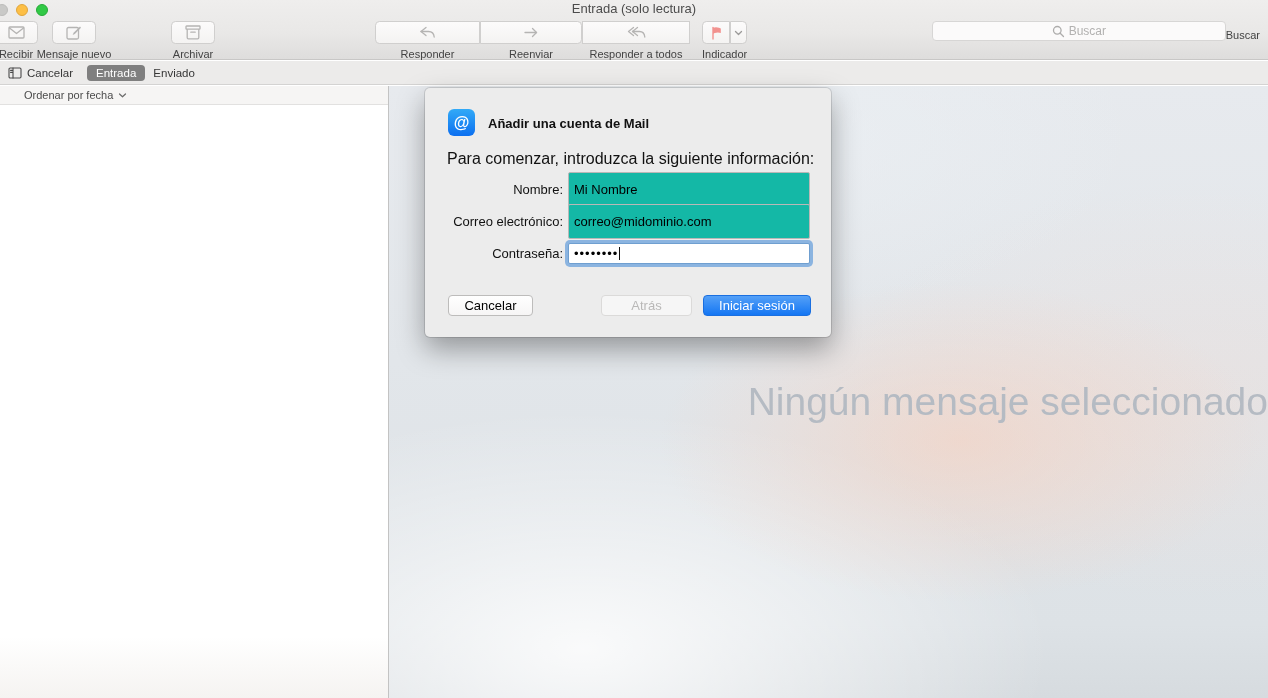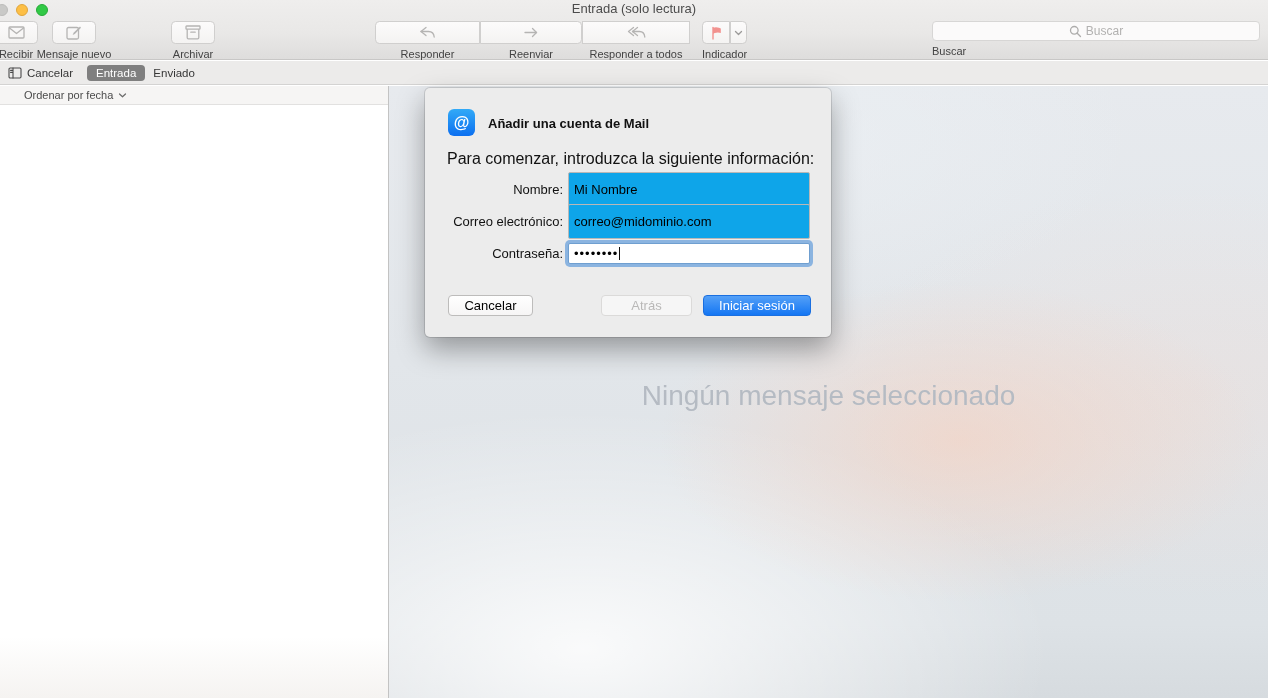--- a/index.html
+++ b/index.html
@@ -34,21 +34,21 @@
   }
   .tcol .tbtn { width:100%; }
   .tbtn.seg { border-radius:0; }
   .tcol + .tcol .tbtn { margin-left:-1px; }
   .tbtn.seg.first { border-radius:4.5px 0 0 4.5px; }
   .tbtn.seg.last  { border-radius:0 4.5px 4.5px 0; }
   .tlabel { margin-top:4px; font-size:11px; color:#434343; white-space:nowrap; }
   .icon-stroke { stroke:#b5b4b3; fill:none; stroke-width:1.3;
     stroke-linecap:round; stroke-linejoin:round; }
 
-  .search-wrap { left:932px; width:328px; display:flex; flex-direction:column; align-items:flex-start; }
+  .search-wrap { left:932px; width:328px; display:flex; align-items:flex-end; }
   .search {
     width:328px; height:20px; border:1px solid #d7d6d5; border-radius:4px;
     background:#fbfafa; display:flex; align-items:center; justify-content:center; gap:4px;
   }
   .search-ph { font-size:12px; color:#b2b1b0; }
 
   
   .favbar {
     position:absolute; top:61px; left:0; width:1268px; height:24px;
     background:#ecebea; border-bottom:1px solid #d4d3d2;
@@ -67,41 +67,41 @@
     display:flex; align-items:center; gap:5px; padding-left:24px;
     font-size:11px; color:#4b4b4b; }
   .main-pane { flex:1; position:relative;
     background:
       radial-gradient(ellipse 430px 230px at 65% 58%, rgba(248,206,186,0.55), rgba(248,206,186,0) 70%),
       radial-gradient(ellipse 520px 300px at 92% 50%, rgba(243,217,207,0.30), rgba(243,217,207,0) 70%),
       radial-gradient(ellipse 650px 330px at 22% 92%, rgba(255,255,255,0.85), rgba(255,255,255,0) 72%),
       radial-gradient(ellipse 500px 250px at 45% 8%, rgba(236,241,245,0.6), rgba(236,241,245,0) 70%),
       linear-gradient(180deg,#e7eaee 0%,#e2e6ea 45%,#dde2e6 88%,#d6dbdf 100%);
   }
-  .empty-msg { position:absolute; top:294px; left:0; right:0; text-align:center;
-    font-size:28px; color:#b5bbc3; }
+  .empty-msg { position:absolute; top:294px; left:0; right:0; text-align:right;
+    font-size:39px; color:#b5bbc3; }
 
   
   .dialog {
     position:absolute; left:425px; top:88px; width:406px; height:249px;
     background:#ececec; border-radius:5px;
     box-shadow:0 0 0 1px rgba(0,0,0,0.12), 0 12px 28px rgba(0,0,0,0.35);
   }
   .dlg-icon { position:absolute; left:23px; top:21px; width:27px; height:27px;
     border-radius:6px; background:linear-gradient(180deg,#32aaf7 0%,#0c6ff0 100%);
     color:#fff; font-size:16px; font-weight:bold; display:flex; align-items:center;
     justify-content:center; }
   .dlg-title { position:absolute; left:63px; top:28px; font-size:13px; font-weight:bold; color:#111; }
   .dlg-sub { position:absolute; left:22px; top:62px; font-size:16px; color:#111; }
   .form { position:absolute; left:0; top:91px; width:100%; }
   .frow { display:flex; align-items:center; height:20px; margin-bottom:12px; }
   .flabel { width:138px; text-align:right; margin-right:5px; font-size:13px; color:#111; }
   .field {
     width:242px; height:35px; border:1px solid #b9b8b7; border-radius:2px;
-    background:#0ea5e9; font-size:13px; font-family:"Liberation Sans",sans-serif;
+    background:#14b8a6; font-size:13px; font-family:"Liberation Sans",sans-serif;
     padding:1px 5px; color:#000;
   }
   .pwfield {
     width:242px; height:21px; border:1px solid #6f9fd0; border-radius:2px;
     background:#fff; display:flex; align-items:center; padding:0 5px;
     box-shadow:0 0 0 3px rgba(122,170,222,0.85);
     font-size:13px; letter-spacing:1px; color:#000;
   }
   .caret { display:inline-block; width:1px; height:13px; background:#111; margin-left:1px; }
   .btn { position:absolute; top:207px; height:21px; border-radius:4px; font-size:13px;

